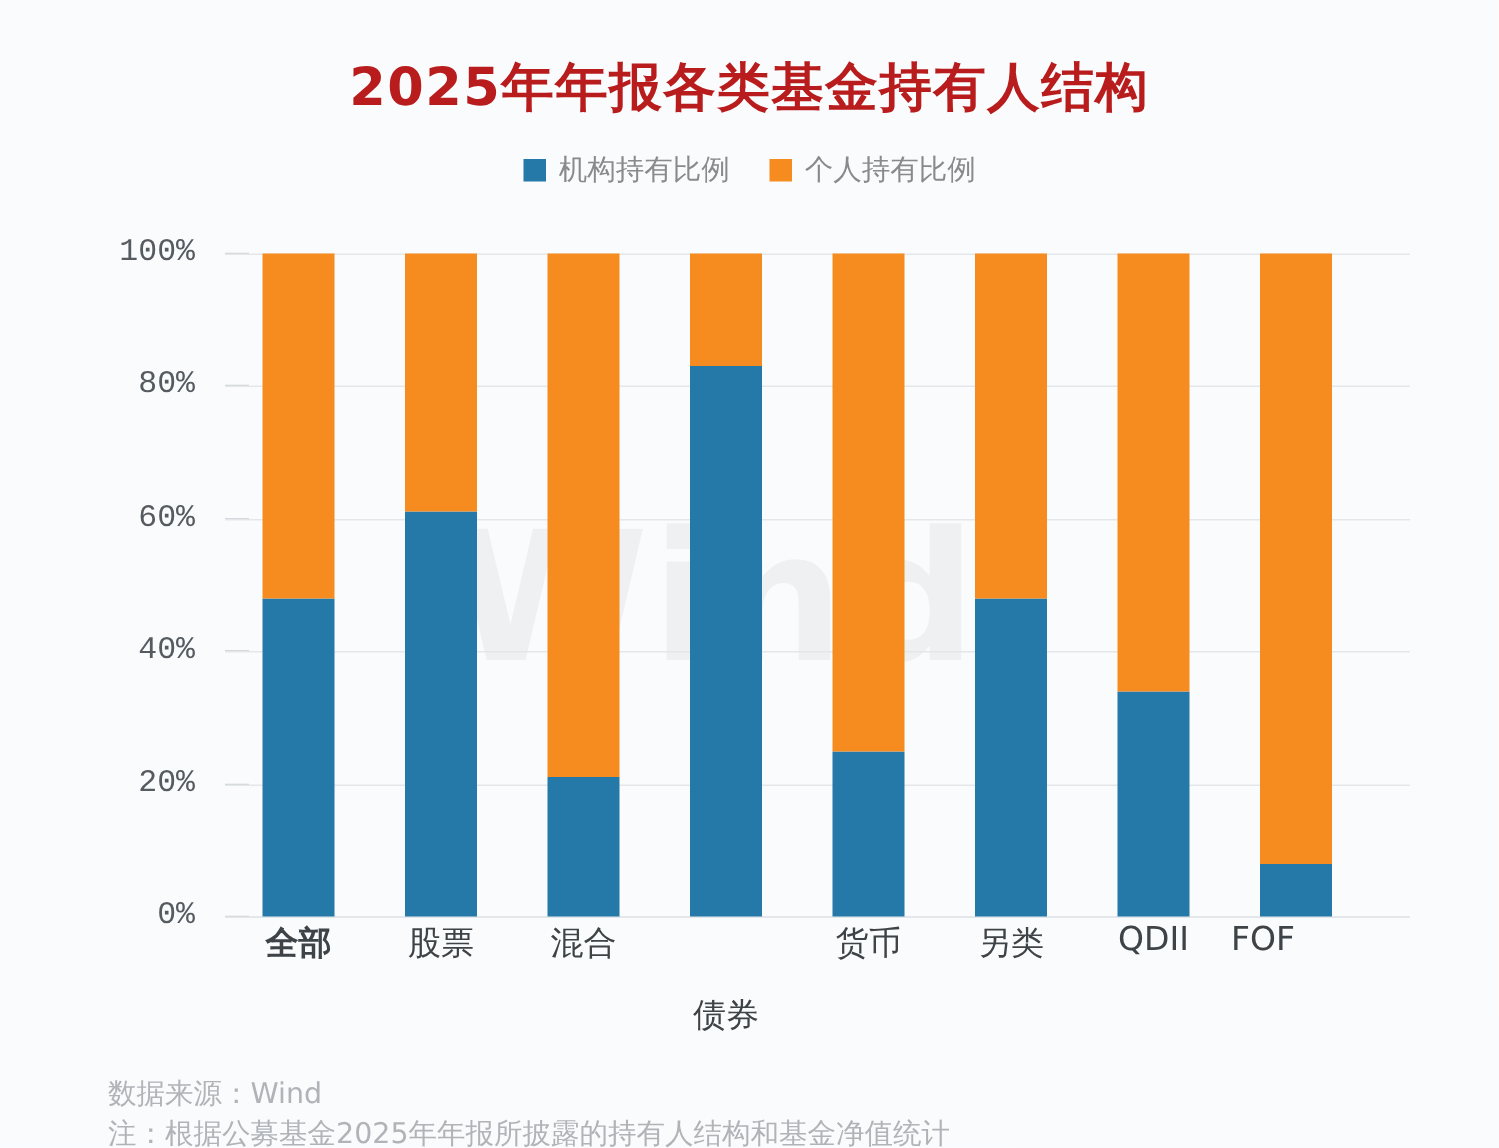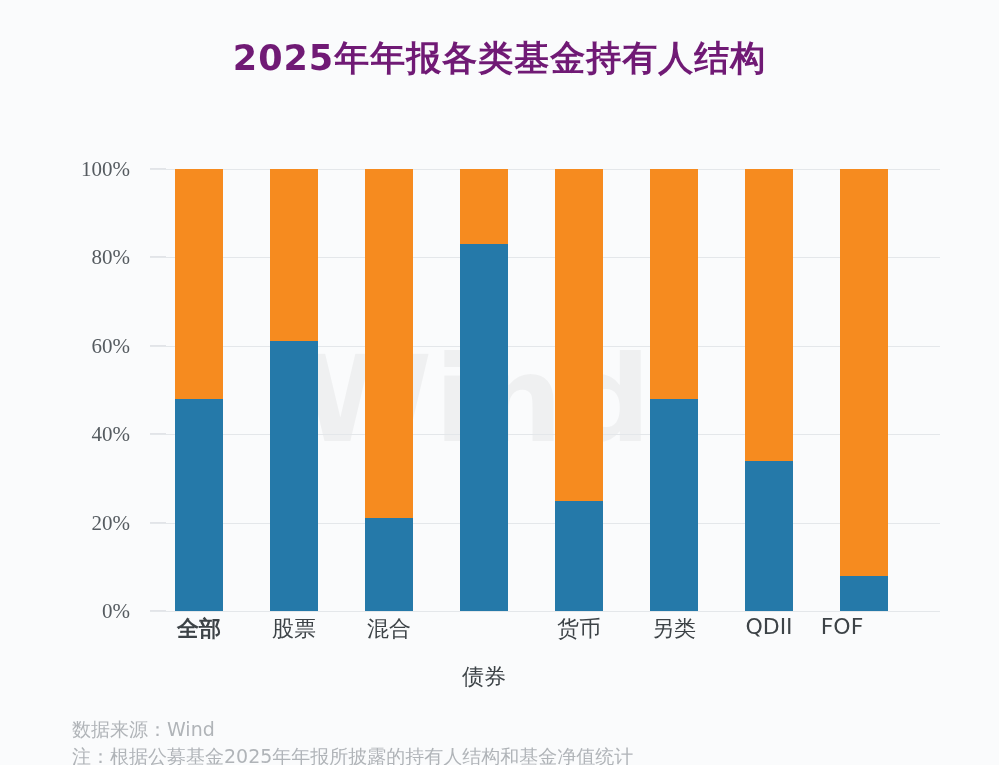--- a/index.html
+++ b/index.html
@@ -22,21 +22,21 @@
   }
   
   #chart-title {
     position: absolute;
     top: 35px;
     left: 0;
     width: 999px;
     text-align: center;
     font-size: 35px;
     font-weight: bold;
-    color: #701a75;
+    color: #b91c1c;
     letter-spacing: 1px;
     font-family: "DejaVu Sans", "Liberation Sans", sans-serif;
   }
   
   #legend {
     position: absolute;
     top: 100px;
     left: 0;
     width: 999px;
     display: flex;
@@ -84,21 +84,21 @@
   }
   
   .ytick {
     position: absolute;
     right: 0;
     width: 80px;
     text-align: right;
     font-size: 21px;
     color: #555b60;
     transform: translateY(-50%);
-    font-family: Liberation Serif, serif;
+    font-family: Liberation Mono, monospace;
   }
   #yticks {
     position: absolute;
     left: 50px;
     top: 169px;
     width: 80px;
     height: 442px;
   }
   .ytick-dash {
     position: absolute;
@@ -162,20 +162,30 @@
   }
   #footer div { white-space: nowrap; }
 </style>
 </head>
 <body>
 
 <div id="chart-card">
 
   <div id="chart-title">2025年年报各类基金持有人结构</div>
 
+  <div id="legend">
+    <div class="legend-item">
+      <span class="legend-swatch" style="background:#2579a9"></span>
+      <span class="legend-label">机构持有比例</span>
+    </div>
+    <div class="legend-item">
+      <span class="legend-swatch" style="background:#f68b1f"></span>
+      <span class="legend-label">个人持有比例</span>
+    </div>
+  </div>
 
   <div id="watermark">Wind</div>
 
   <div id="yticks">
       <div class="ytick" style="top: 442px;">0%</div>
       <div class="ytick-dash" style="top: 442px;"></div>
       <div class="ytick" style="top: 353.6px;">20%</div>
       <div class="ytick-dash" style="top: 353.6px;"></div>
       <div class="ytick" style="top: 265.2px;">40%</div>
       <div class="ytick-dash" style="top: 265.2px;"></div>

